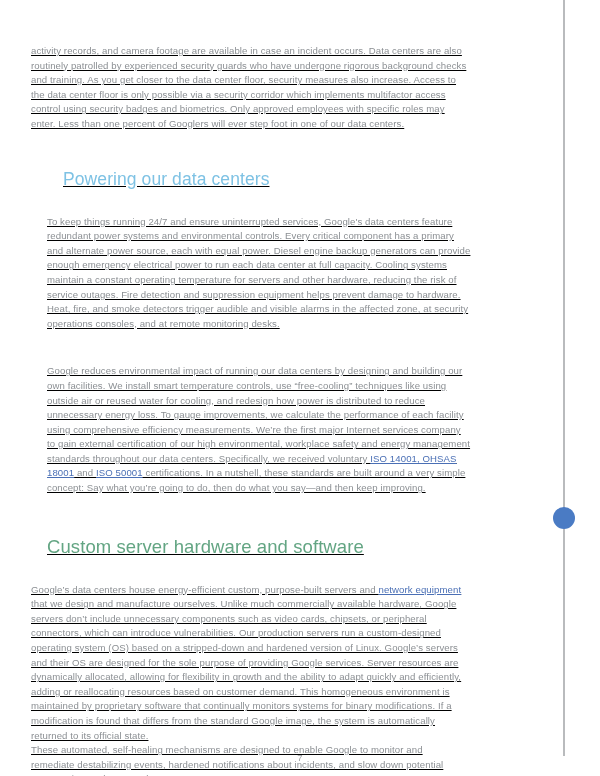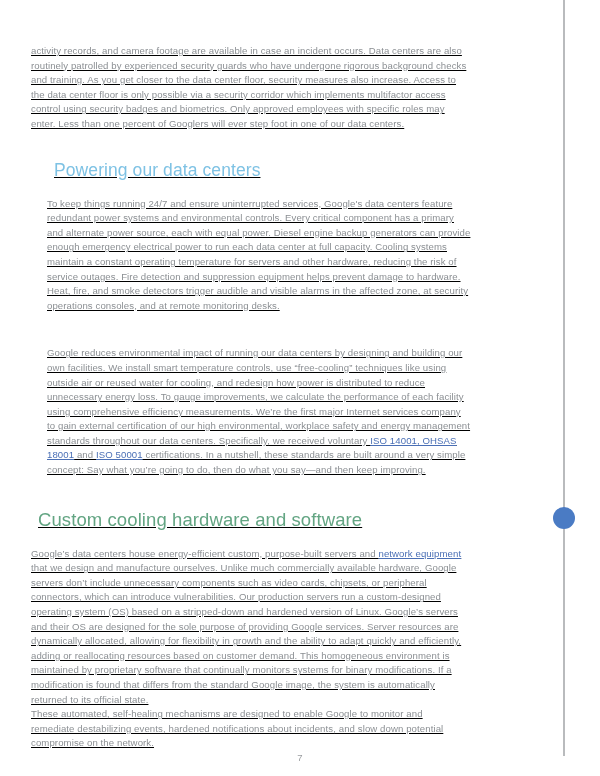--- a/index.html
+++ b/index.html
@@ -48,21 +48,21 @@
     width: 437px;
   }
 
   
   .indent-block {
     margin-left: 16px;
     width: 424px;
   }
 
   h2.section-heading {
-    margin: 7px;
+    margin: 16px;
     font-weight: normal;
     font-size: 17.5px;
     line-height: 22px;
     letter-spacing: 0.005em;
   }
 
   h2.heading-blue {
     color: #7ec2e4;
   }
 
@@ -137,21 +137,21 @@
 
 
       <div class="gap-after-h2-2"></div>
 
       <p class="body-text"><span>Google reduces environmental impact of running our data centers by designing and building our own facilities. We install smart temperature controls, use “free-cooling” techniques like using outside air or reused water for cooling, and redesign how power is distributed to reduce unnecessary energy loss. To gauge improvements, we calculate the performance of each facility using comprehensive efficiency measurements. We’re the first major Internet services company to gain external certification of our high environmental, workplace safety and energy management standards throughout our data centers. Specifically, we received voluntary </span><a class="doc-link">ISO 14001, OHSAS 18001</a><span> and </span><a class="doc-link">ISO 50001</a><span> certifications. In a nutshell, these standards are built around a very simple concept: Say what you’re going to do, then do what you say—and then keep improving.</span></p>
 
     </div>
 
     <div class="gap-before-h2-3"></div>
 
-    <h2 class="section-heading heading-green">Custom cooling hardware and software</h2>
+    <h2 class="section-heading heading-green">Custom server hardware and software</h2>
 
     <div class="gap-after-h2-3"></div>
 
     <p class="body-text intro-para"><span>Google’s data centers house energy-efficient custom, purpose-built servers and </span><a class="doc-link">network equipment</a><span> that we design and manufacture ourselves. Unlike much commercially available hardware, Google servers don’t include unnecessary components such as video cards, chipsets, or peripheral connectors, which can introduce vulnerabilities. Our production servers run a custom-designed operating system (OS) based on a stripped-down and hardened version of Linux. Google’s servers and their OS are designed for the sole purpose of providing Google services. Server resources are dynamically allocated, allowing for flexibility in growth and the ability to adapt quickly and efficiently, adding or reallocating resources based on customer demand. This homogeneous environment is maintained by proprietary software that continually monitors systems for binary modifications. If a modification is found that differs from the standard Google image, the system is automatically returned to its official state.</span></p>
 
     <p class="body-text intro-para">These automated, self-healing mechanisms are designed to enable Google to monitor and remediate destabilizing events, hardened notifications about incidents, and slow down potential compromise on the network.</p>
 
   </div>
 
   <div class="rail"></div>

